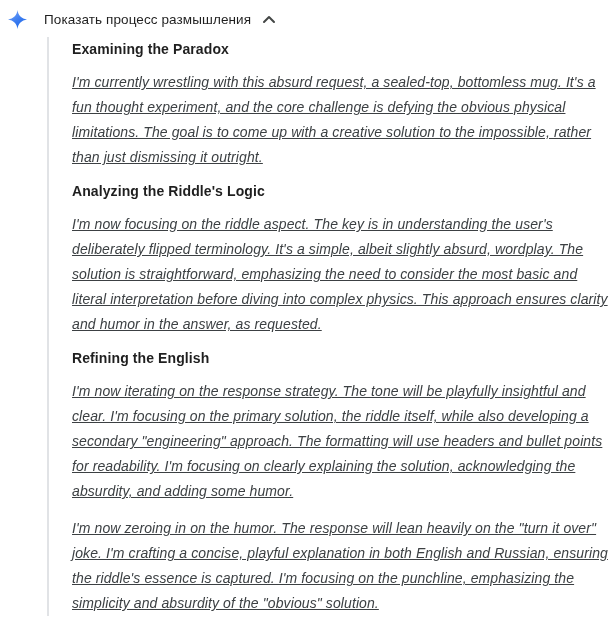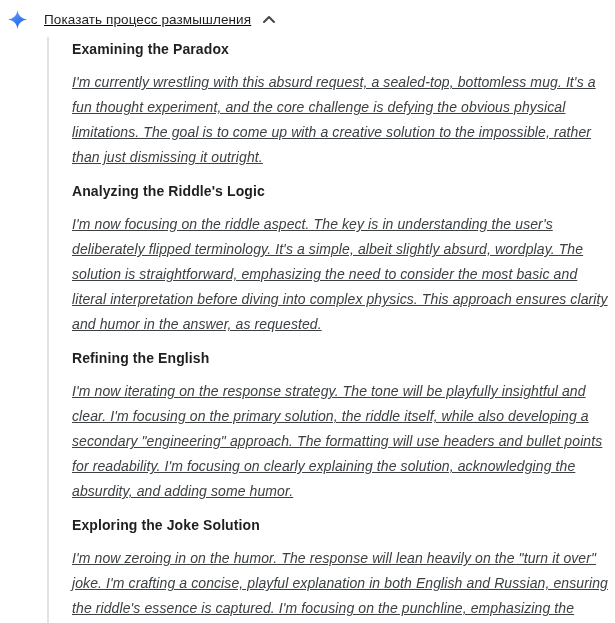--- a/index.html
+++ b/index.html
@@ -13,21 +13,20 @@
     font-family: "Liberation Sans", sans-serif;
   }
   .thinking-panel { width: 615px; }
 
   .header-row {
     display: flex;
     align-items: center;
     padding: 8px 0 0 8px;
     height: 30px;
     cursor: pointer;
-    text-decoration: underline;
   }
   .sparkle-wrap {
     width: 19px;
     height: 19px;
     display: flex;
     align-items: center;
     justify-content: center;
     flex: 0 0 auto;
   }
   .toggle-label {
@@ -104,18 +103,17 @@
       <h3 class="section-title">Analyzing the Riddle's Logic</h3>
       <p class="thought-text">I'm now focusing on the riddle aspect. The key is in understanding the user's deliberately flipped terminology. It's a simple, albeit slightly absurd, wordplay. The solution is straightforward, emphasizing the need to consider the most basic and literal interpretation before diving into complex physics. This approach ensures clarity and humor in the answer, as requested.</p>
     </div>
 
     <div class="section">
       <h3 class="section-title">Refining the English</h3>
       <p class="thought-text">I'm now iterating on the response strategy. The tone will be playfully insightful and clear. I'm focusing on the primary solution, the riddle itself, while also developing a secondary "engineering" approach. The formatting will use headers and bullet points for readability. I'm focusing on clearly explaining the solution, acknowledging the absurdity, and adding some humor.</p>
     </div>
 
     <div class="section">
-      <h3 class="section-title">Exploring the Joke Solution</h3>
       <p class="thought-text">I'm now zeroing in on the humor. The response will lean heavily on the "turn it over" joke. I'm crafting a concise, playful explanation in both English and Russian, ensuring the riddle's essence is captured. I'm focusing on the punchline, emphasizing the simplicity and absurdity of the "obvious" solution.</p>
     </div>
 
   </div>
 </div>
 
 </body></html>

